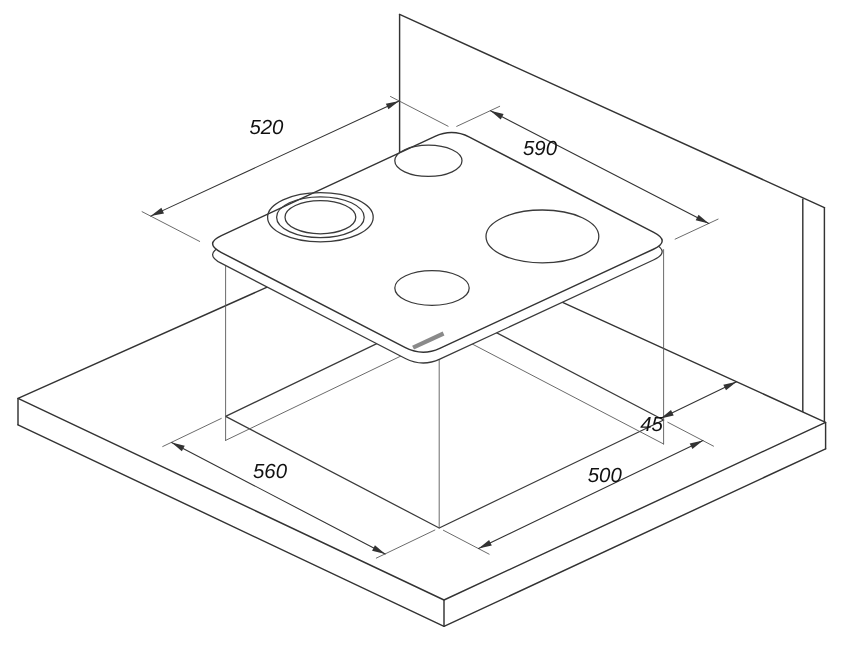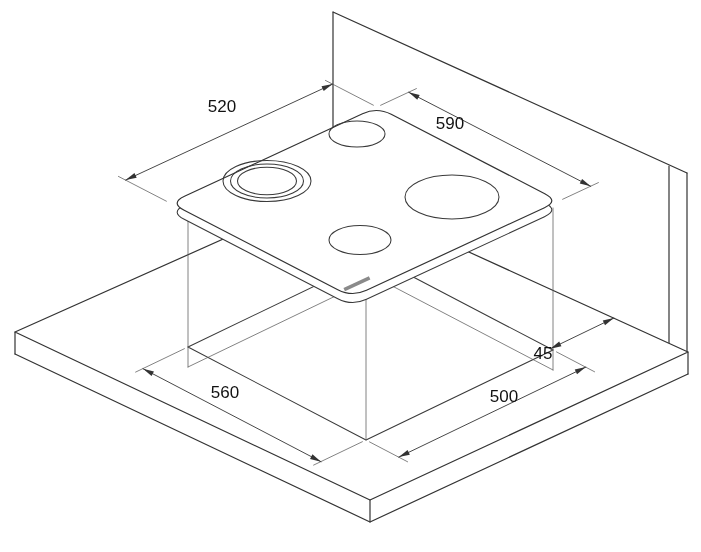--- a/index.html
+++ b/index.html
@@ -7,20 +7,21 @@
     padding: 0;
     background: #ffffff;
   }
   .stage {
     position: relative;
     width: 701px;
     height: 552px;
     background: #ffffff;
     overflow: hidden;
     font-family: "Liberation Sans", sans-serif;
+    font-style: italic;
   }
   svg {
     display: block;
   }
   .face {
     fill: #ffffff;
     stroke: none;
   }
   .main {
     fill: none;

